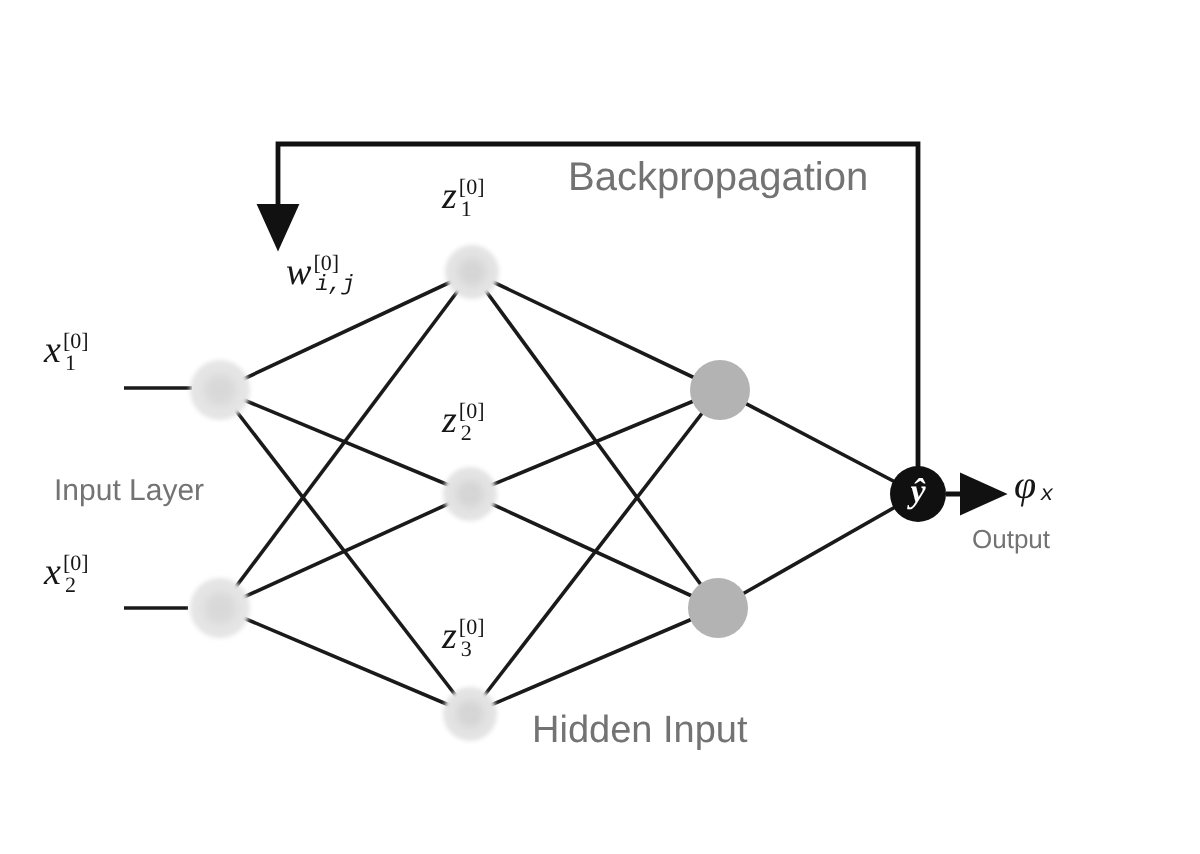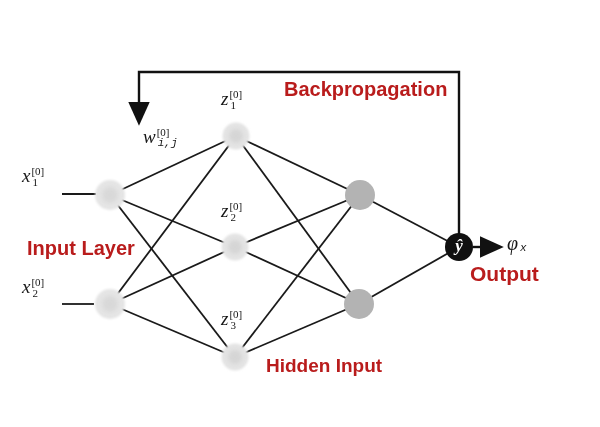--- a/index.html
+++ b/index.html
@@ -8,29 +8,29 @@
     width:600px;height:427px;
     background:#ffffff;
     font-family:"Liberation Sans",sans-serif;
     overflow:hidden;
   }
   .stage svg{position:absolute;left:0;top:0;}
 
   
   .layer-label{
     position:absolute;
-    color:#b91c1c;
-    font-weight:700;
+    color:#737373;
+    font-weight:400;
     letter-spacing:0px;
     white-space:nowrap;
   }
   #lbl-backprop{left:284px;top:78px;font-size:20px;}
-  #lbl-input-layer{left:27px;top:237px;font-size:20px;}
+  #lbl-input-layer{left:27px;top:237px;font-size:15px;}
   #lbl-hidden-layer{left:266px;top:355px;font-size:19px;}
-  #lbl-output{left:470px;top:262px;font-size:21px;}
+  #lbl-output{left:486px;top:262px;font-size:13px;}
 
   
   .math{
     position:absolute;
     display:inline-flex;
     align-items:flex-start;
     color:#161616;
     font-family:"Liberation Serif","DejaVu Serif",serif;
     white-space:nowrap;
   }

